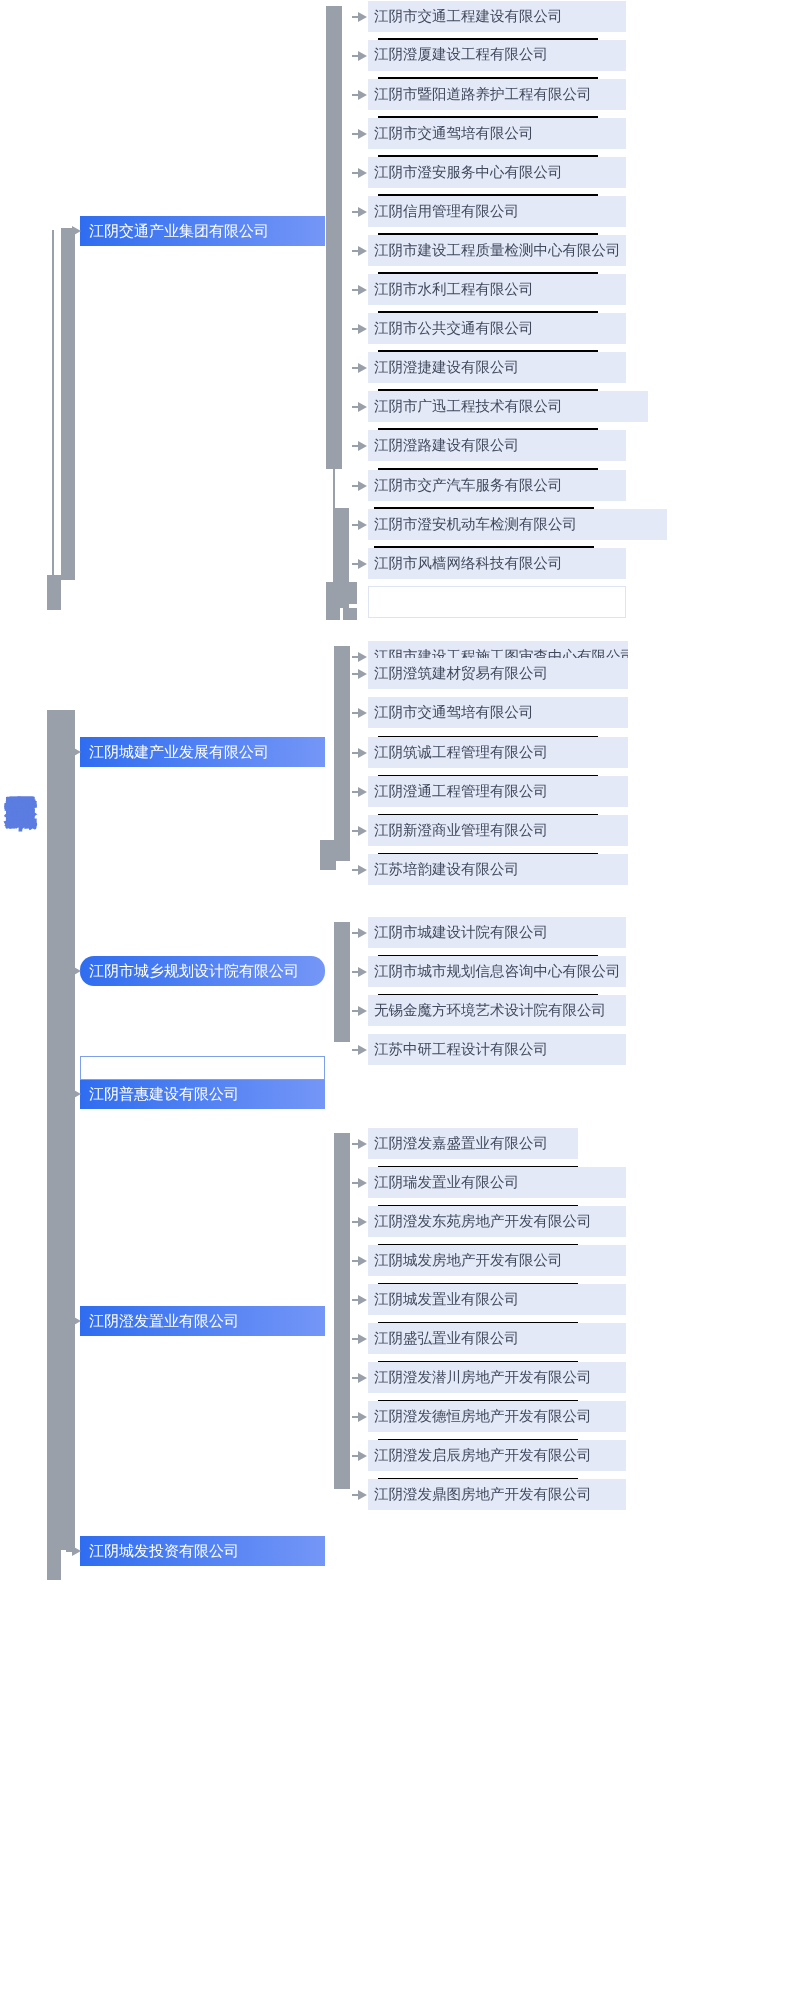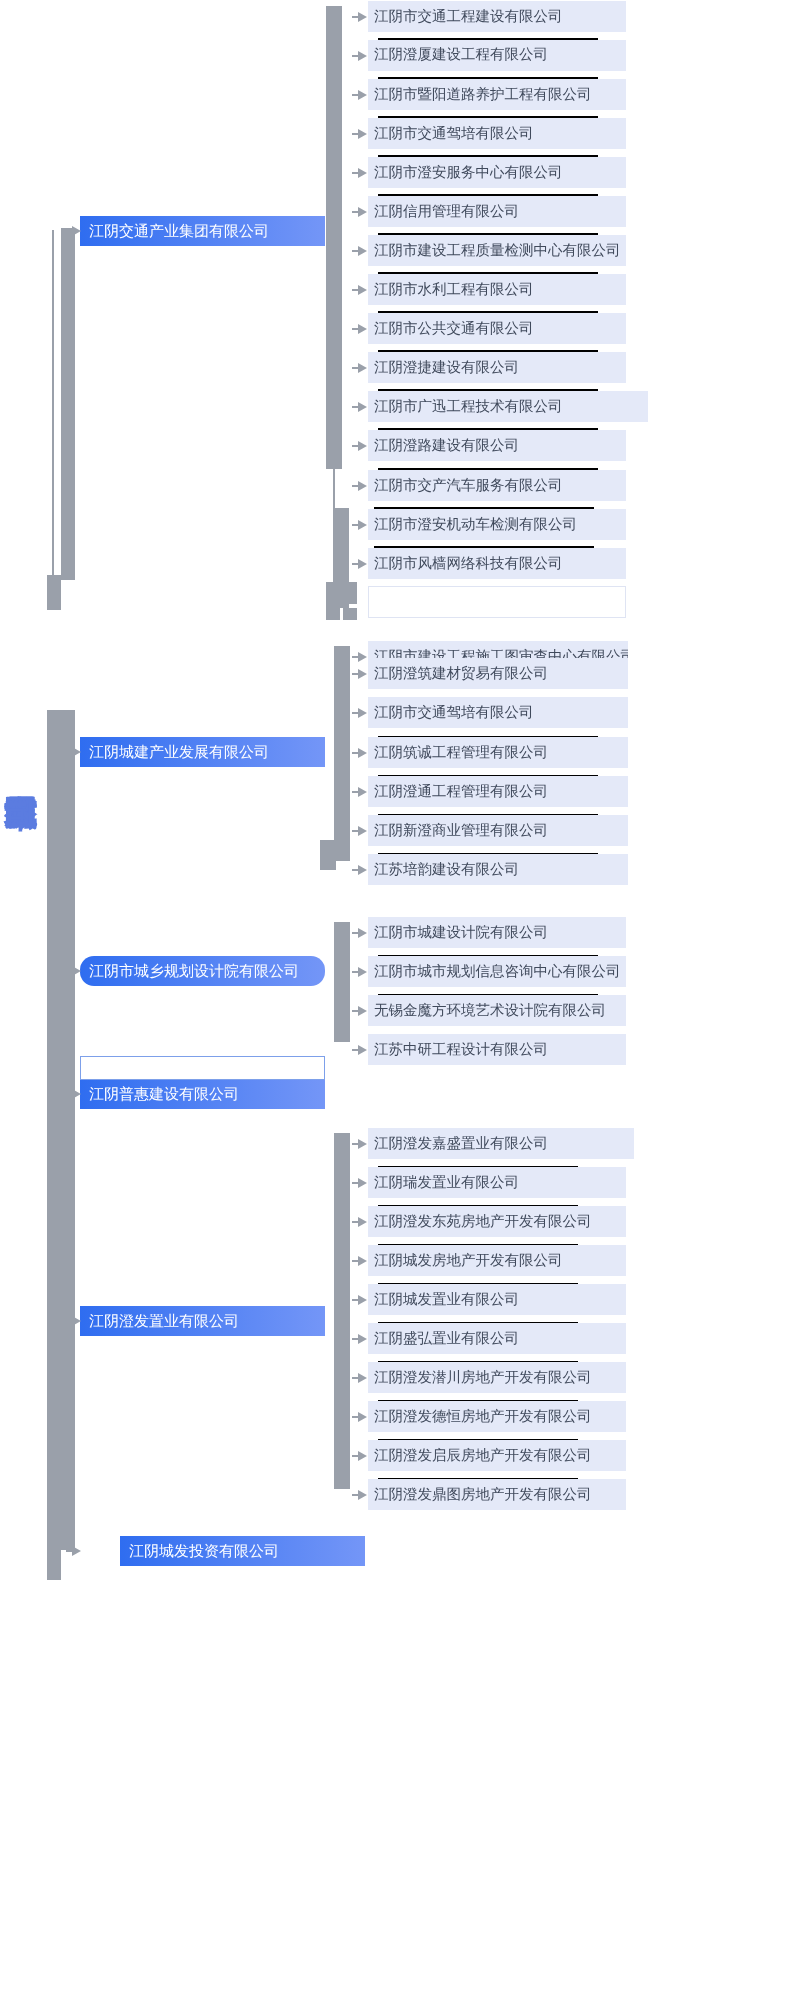--- a/index.html
+++ b/index.html
@@ -128,21 +128,21 @@
       <div class="arrow" style="left: 72px; top: 747px;"></div>
       <div class="lvl2" style="top: 956px; border-radius: 14px;"><span>江阴市城乡规划设计院有限公司</span></div>
       <div class="arrow-stem" style="left: 66px; top: 970px; width: 12px;"></div>
       <div class="arrow" style="left: 72px; top: 966px;"></div>
       <div class="lvl2" style="top: 1079px;"><span>江阴普惠建设有限公司</span></div>
       <div class="arrow-stem" style="left: 66px; top: 1093px; width: 12px;"></div>
       <div class="arrow" style="left: 72px; top: 1089px;"></div>
       <div class="lvl2" style="top: 1306px;"><span>江阴澄发置业有限公司</span></div>
       <div class="arrow-stem" style="left: 66px; top: 1320px; width: 12px;"></div>
       <div class="arrow" style="left: 72px; top: 1316px;"></div>
-      <div class="lvl2" style="top: 1536px; margin-left: 40px;"><span>江阴城发投资有限公司</span></div>
+      <div class="lvl2" style="top: 1536px;"><span>江阴城发投资有限公司</span></div>
       <div class="arrow-stem" style="left: 66px; top: 1550px; width: 12px;"></div>
       <div class="arrow" style="left: 72px; top: 1546px;"></div>
       <div class="emptybox" style="left: 80px; top: 1056px; width: 245px; height: 24px; border: 1px solid rgb(125, 160, 234);"></div>
     </div>
 
   <div class="trunk" style="left:326px; top:6px;   width:16px; height:463px;"></div>
   <div class="vline" style="left:333px; top:466px; height:44px;"></div>
   <div class="trunk" style="left:333px; top:508px; width:16px; height:100px;"></div>
 
   <div class="trunk" style="left:326px; top:582px; width:14px; height:38px;"></div>
@@ -177,21 +177,21 @@
       <div class="leaf" style="top: 313px; width: 258px;"><span>江阴市公共交通有限公司</span></div>
       <div class="redact" style="left: 378px; top: 350px; width: 220px;"></div>
       <div class="leaf" style="top: 352px; width: 258px;"><span>江阴澄捷建设有限公司</span></div>
       <div class="redact" style="left: 378px; top: 389px; width: 220px;"></div>
       <div class="leaf" style="top: 391px; width: 280px;"><span>江阴市广迅工程技术有限公司</span></div>
       <div class="redact" style="left: 378px; top: 428px; width: 220px;"></div>
       <div class="leaf" style="top: 430px; width: 258px;"><span>江阴澄路建设有限公司</span></div>
       <div class="redact" style="left: 378px; top: 468px; width: 220px;"></div>
       <div class="leaf" style="top: 470px; width: 258px;"><span>江阴市交产汽车服务有限公司</span></div>
       <div class="redact" style="left: 374px; top: 507px; width: 220px;"></div>
-      <div class="leaf" style="top: 509px; width: 258px;"><span>江阴市澄安机动车检测有限公司</span></div>
+      <div class="leaf" style="top: 509px; width: 299px;"><span>江阴市澄安机动车检测有限公司</span></div>
       <div class="redact" style="left: 374px; top: 546px; width: 220px;"></div>
       <div class="leaf" style="top: 548px; width: 258px;"><span>江阴市风樯网络科技有限公司</span></div>
       <div class="leaf" style="top: 641px; width: 260px;"><span>江阴市建设工程施工图审查中心有限公司</span></div>
       <div class="redact" style="left: 378px; top: 678px; width: 220px;"></div>
       <div class="leaf" style="top: 658px; width: 260px;"><span>江阴澄筑建材贸易有限公司</span></div>
       <div class="redact" style="left: 378px; top: 697px; width: 220px;"></div>
       <div class="leaf" style="top: 697px; width: 260px;"><span>江阴市交通驾培有限公司</span></div>
       <div class="redact" style="left: 378px; top: 736px; width: 220px;"></div>
       <div class="leaf" style="top: 737px; width: 260px;"><span>江阴筑诚工程管理有限公司</span></div>
       <div class="redact" style="left: 378px; top: 775px; width: 220px;"></div>
@@ -199,21 +199,21 @@
       <div class="redact" style="left: 378px; top: 814px; width: 220px;"></div>
       <div class="leaf" style="top: 815px; width: 260px;"><span>江阴新澄商业管理有限公司</span></div>
       <div class="redact" style="left: 378px; top: 853px; width: 220px;"></div>
       <div class="leaf" style="top: 854px; width: 260px;"><span>江苏培韵建设有限公司</span></div>
       <div class="leaf" style="top: 917px; width: 258px;"><span>江阴市城建设计院有限公司</span></div>
       <div class="redact" style="left: 378px; top: 955px; width: 220px;"></div>
       <div class="leaf" style="top: 956px; width: 258px;"><span>江阴市城市规划信息咨询中心有限公司</span></div>
       <div class="redact" style="left: 378px; top: 994px; width: 220px;"></div>
       <div class="leaf" style="top: 995px; width: 258px;"><span>无锡金魔方环境艺术设计院有限公司</span></div>
       <div class="leaf" style="top: 1034px; width: 258px;"><span>江苏中研工程设计有限公司</span></div>
-      <div class="leaf" style="top: 1128px; width: 266px;"><span>江阴澄发嘉盛置业有限公司</span></div>
+      <div class="leaf" style="top: 1128px; width: 210px;"><span>江阴澄发嘉盛置业有限公司</span></div>
       <div class="redact" style="left: 378px; top: 1166px; width: 200px;"></div>
       <div class="leaf" style="top: 1167px; width: 258px;"><span>江阴瑞发置业有限公司</span></div>
       <div class="redact" style="left: 378px; top: 1205px; width: 200px;"></div>
       <div class="leaf" style="top: 1206px; width: 258px;"><span>江阴澄发东苑房地产开发有限公司</span></div>
       <div class="redact" style="left: 378px; top: 1244px; width: 200px;"></div>
       <div class="leaf" style="top: 1245px; width: 258px;"><span>江阴城发房地产开发有限公司</span></div>
       <div class="redact" style="left: 378px; top: 1283px; width: 200px;"></div>
       <div class="leaf" style="top: 1284px; width: 258px;"><span>江阴城发置业有限公司</span></div>
       <div class="redact" style="left: 378px; top: 1322px; width: 200px;"></div>
       <div class="leaf" style="top: 1323px; width: 258px;"><span>江阴盛弘置业有限公司</span></div>

